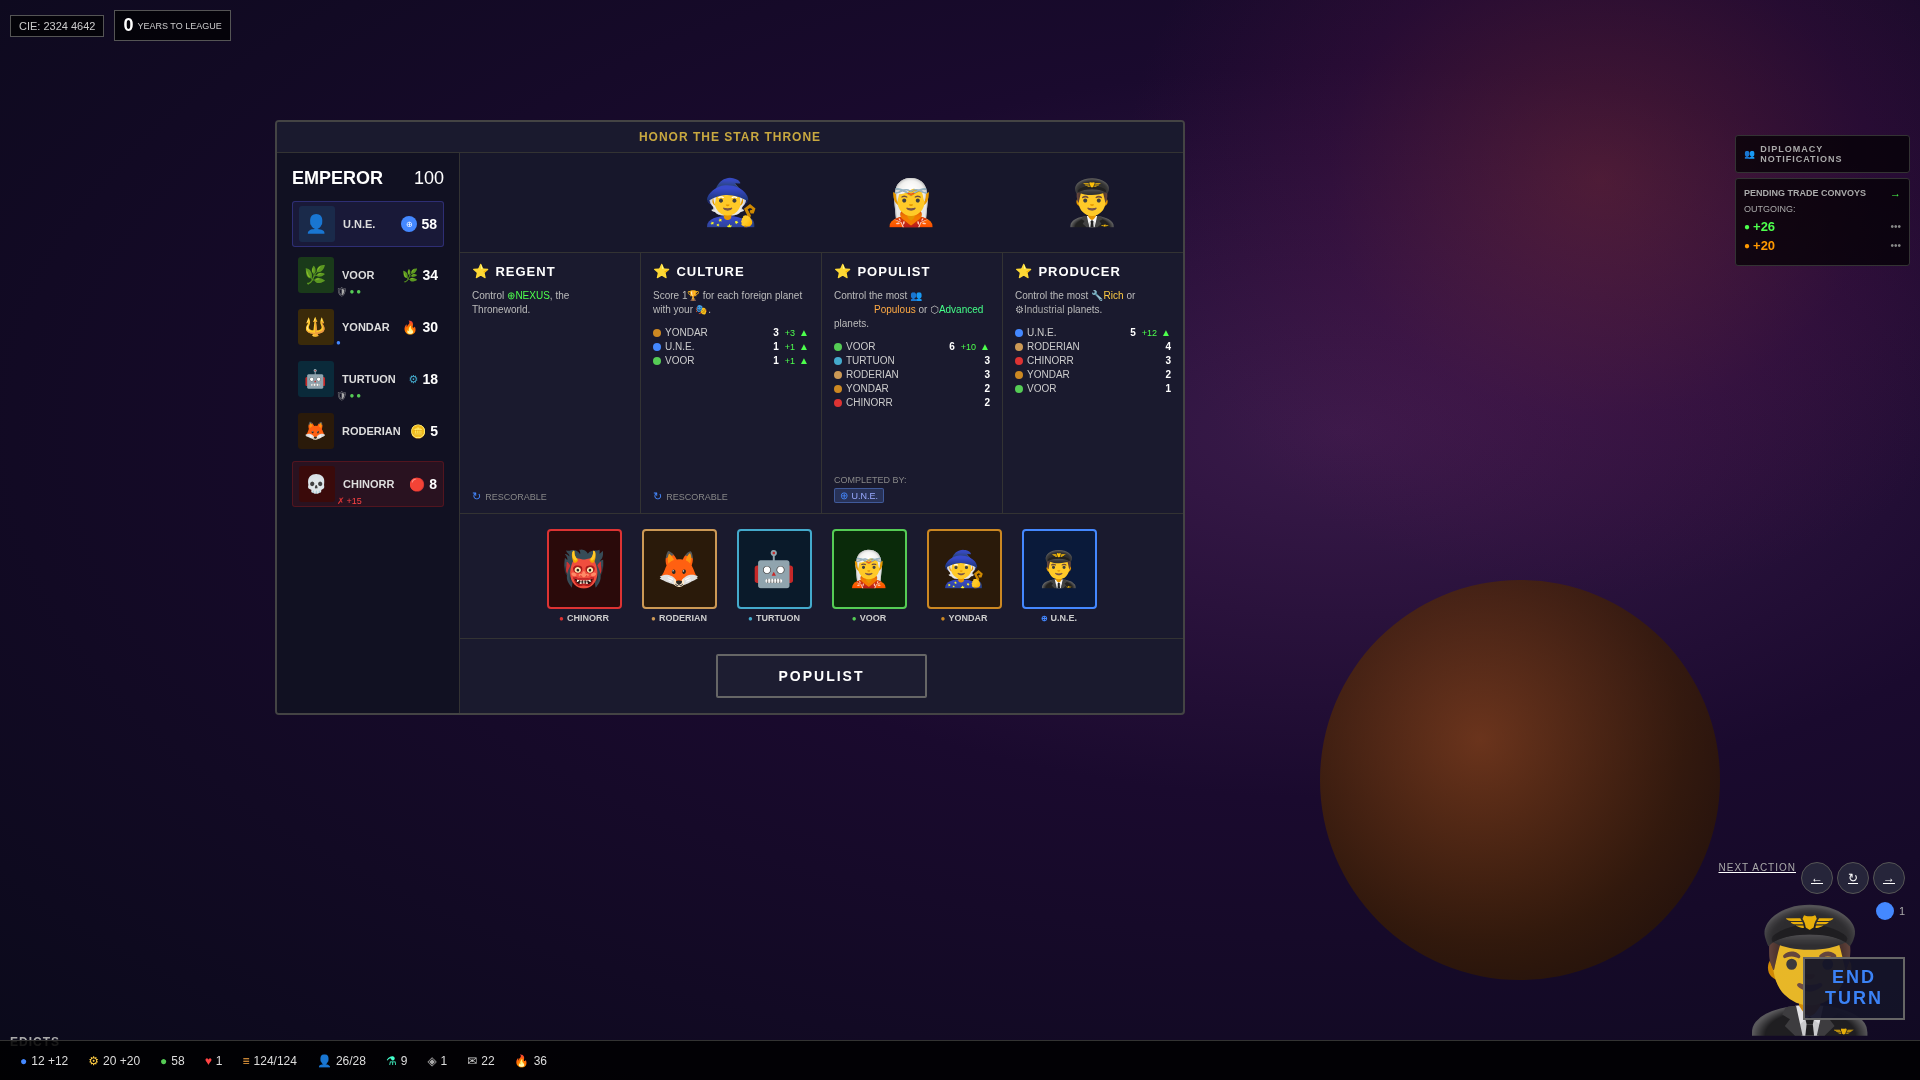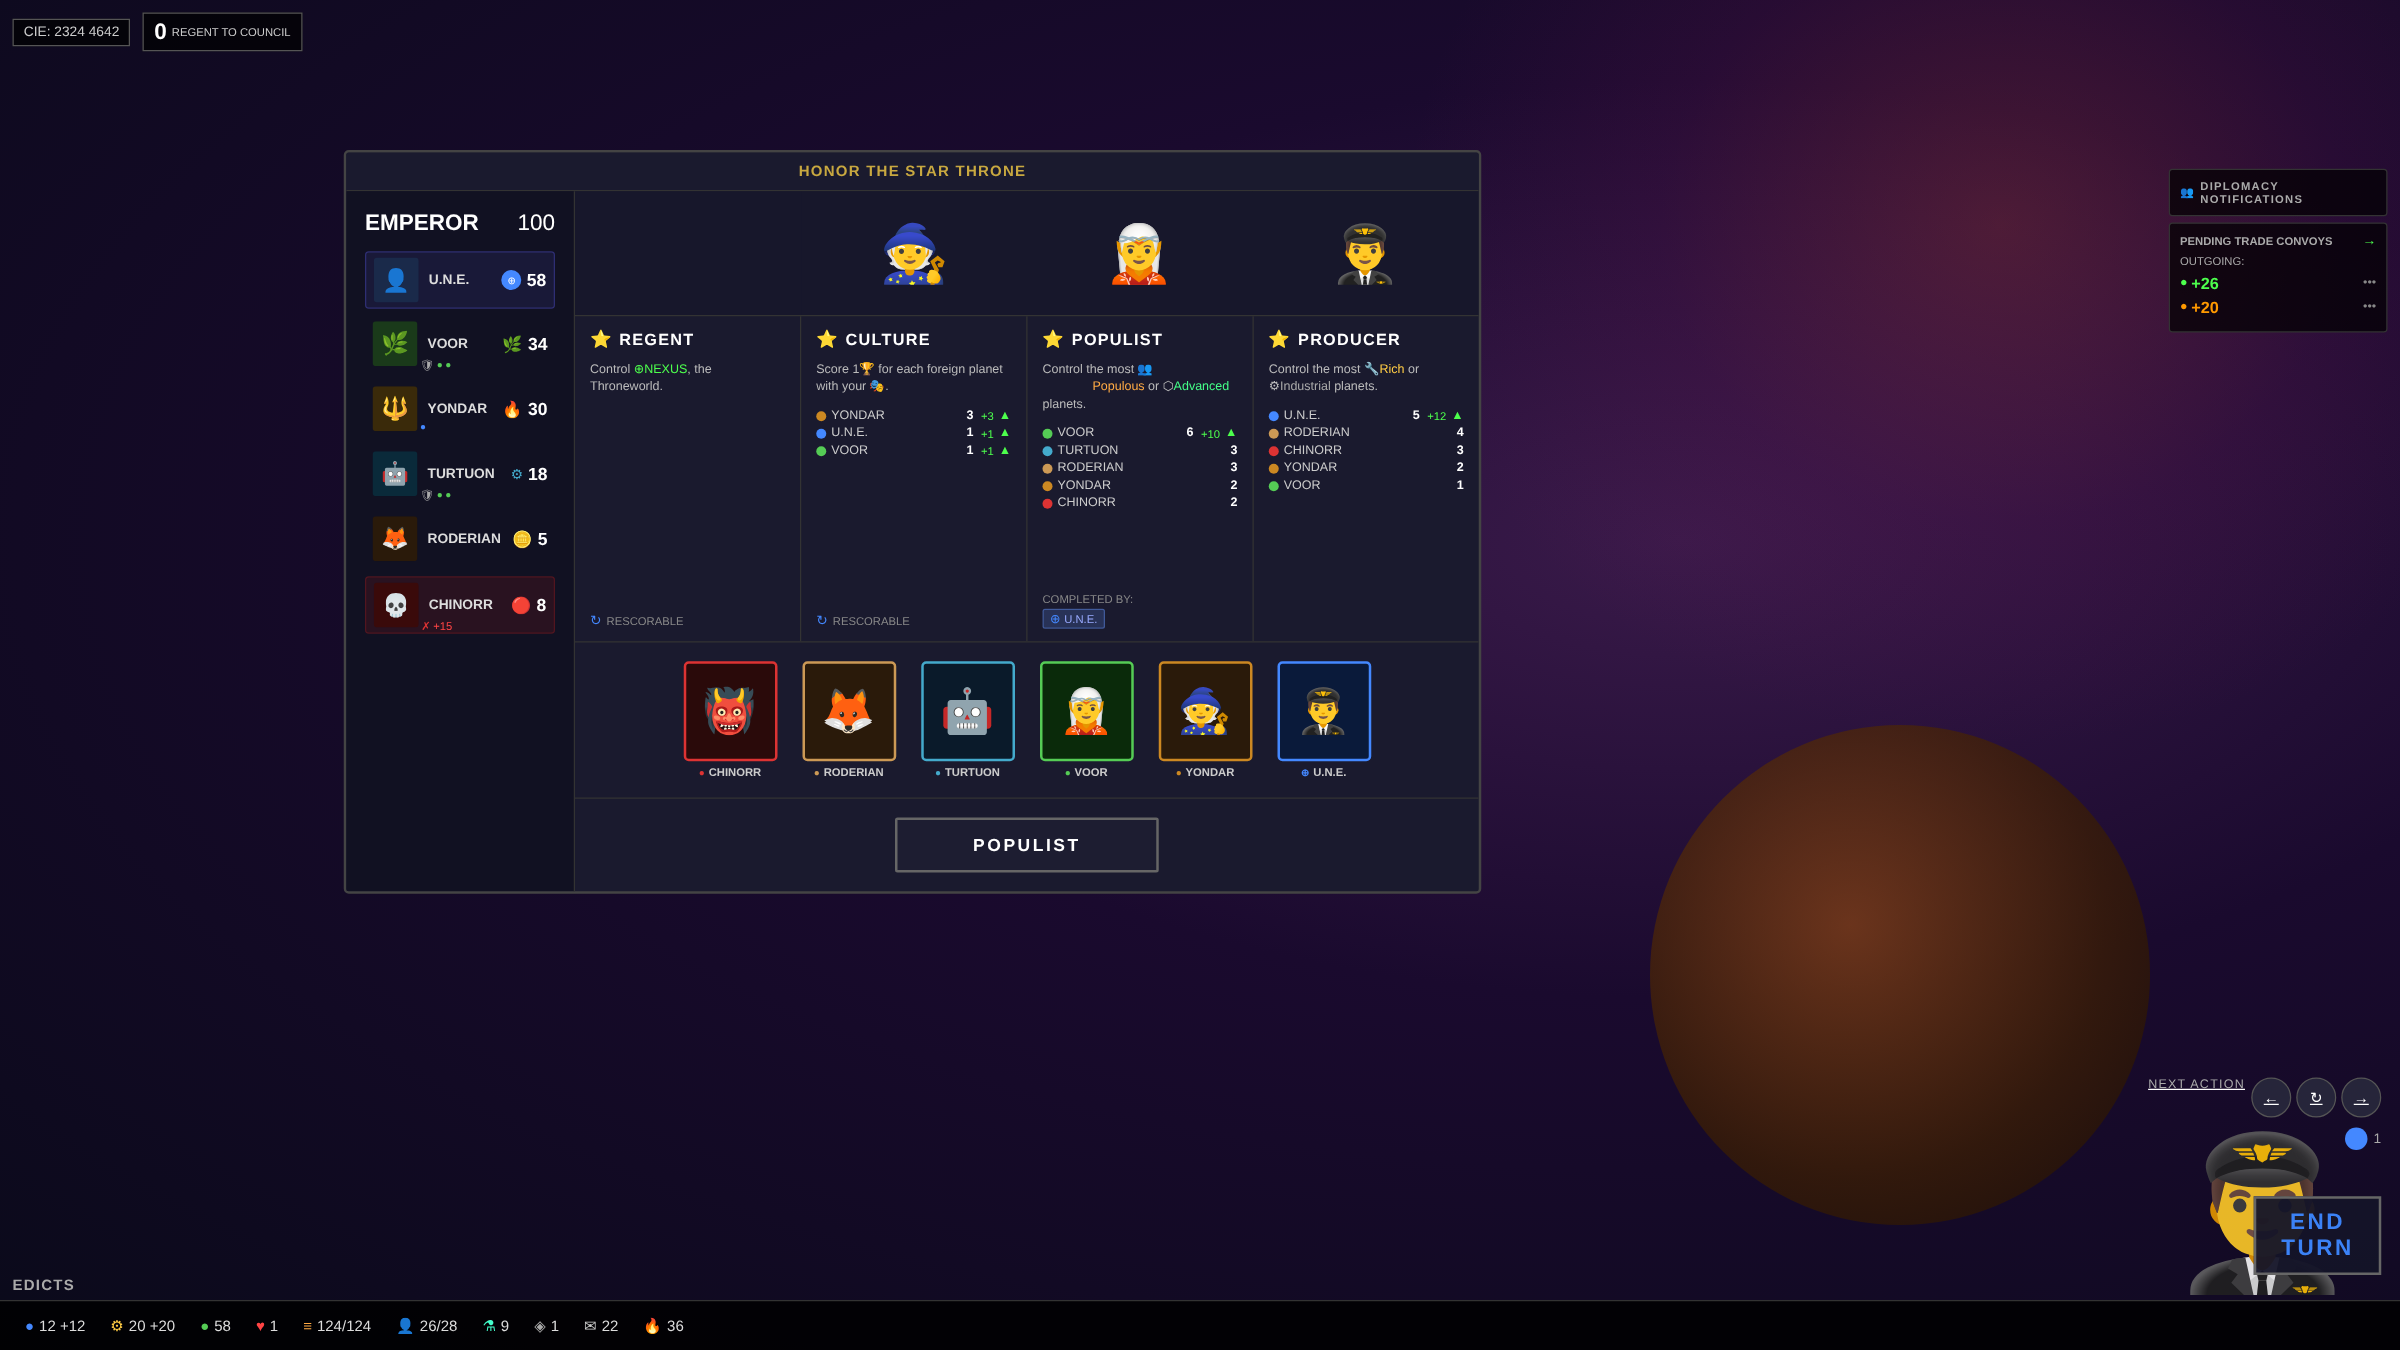--- a/index.html
+++ b/index.html
@@ -337,37 +337,37 @@
 
     
     .faction-row-une {
       background: rgba(100,100,255,0.1);
       border: 1px solid rgba(100,100,255,0.3);
       border-radius: 3px;
     }
 
     .edicts-label {
       position: absolute;
-      bottom: 45px; left: 10px;
+      bottom: 31px; left: 10px;
       font-size: 12px; color: #aaa; font-weight: bold; letter-spacing: 1px;
     }
   </style>
 </head>
 <body>
 
 <div class="bg-nebula"></div>
 <div class="bg-planet"></div>
 
 <div class="top-bar">
   <div class="cie-badge">
     <span>CIE: 2324 4642</span>
   </div>
   <div class="turns-badge">
     <span class="turns-num">0</span>
-    <span style="font-size:9px;">REGENT TO COUNCIL</span>
+    <span style="font-size:9px;">YEARS TO LEAGUE</span>
   </div>
 </div>
 
 <div class="modal">
   <div class="modal-subtitle">HONOR THE STAR THRONE</div>
 
   <div class="modal-body">
 
     <div class="emperor-panel">
       <div class="emperor-title">

